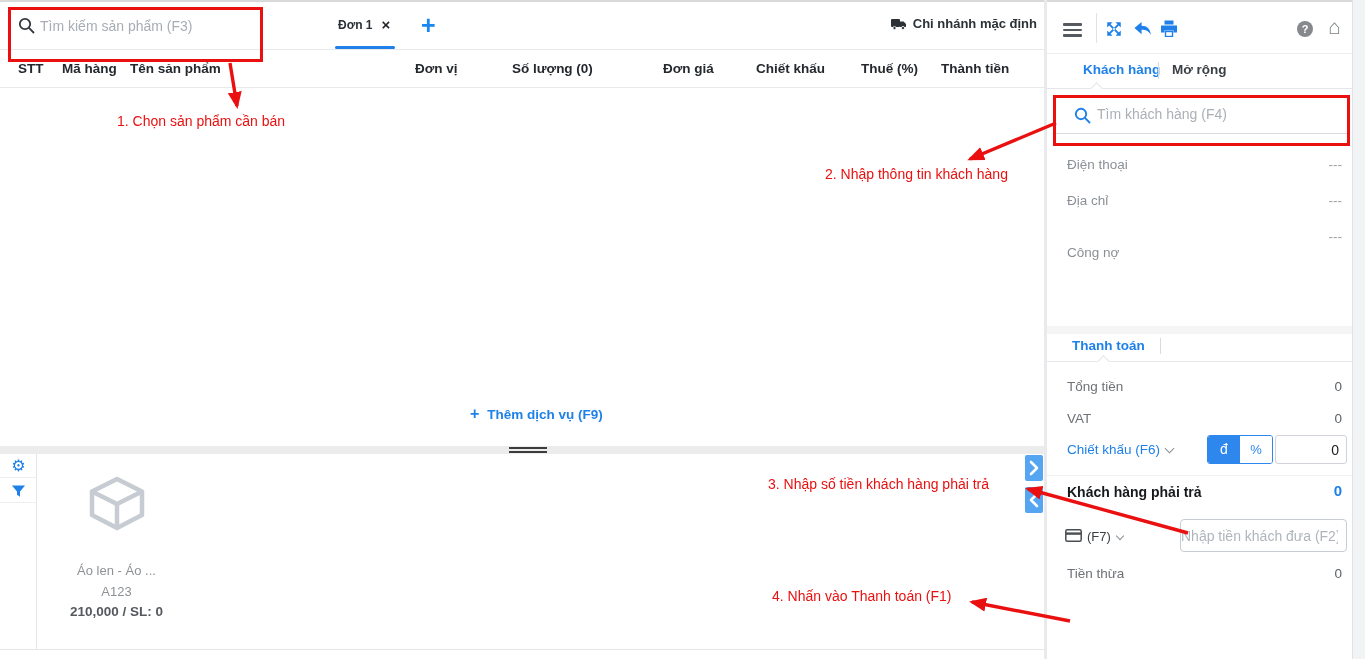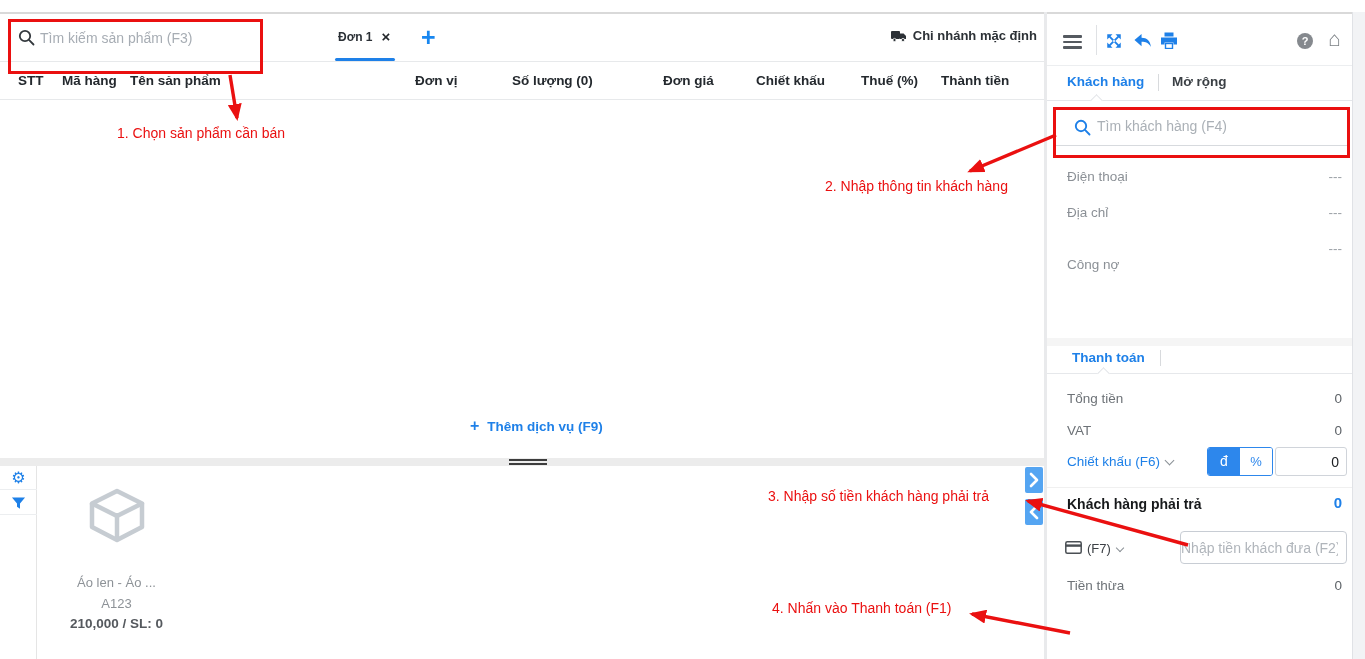--- a/index.html
+++ b/index.html
@@ -1,18 +1,18 @@
 <!DOCTYPE html>
 <html><head>
 <meta charset="utf-8">
 <style>
   * { box-sizing: border-box; margin: 0; padding: 0; }
   html,body { width:1365px; height:659px; overflow:hidden; background:#fff;
     font-family:"Liberation Sans","DejaVu Sans",sans-serif; }
-  .stage { position:relative; width:1365px; height:469px; background:#b91c1c;margin-top:12px; }
+  .stage { position:relative; width:1365px; height:469px; background:#b91c1c; }
   .abs { position:absolute; }
 
   
   .topline { position:absolute; left:0; top:0; width:1365px; height:2px; background:#d9d9d9; }
 
   
   .main { position:absolute; left:0; top:2px; width:1045px; height:657px; background:#fff; }
   .topbar { position:absolute; left:0; top:0; width:1045px; height:48px; border-bottom:1px solid #e7e9eb; background:#fff; }
   .search-input { position:absolute; left:40px; top:10px; width:270px; height:28px; border:none; outline:none;
     font-size:14px; color:#333; background:transparent; font-family:inherit; }
@@ -60,21 +60,21 @@
   .ptoolbar { position:absolute; left:0; top:0; width:305px; height:52px; border-bottom:1px solid #eceef0; }
   .ham { position:absolute; left:16px; top:21px; width:19px; cursor:pointer; }
   .ham div { height:2.5px; background:#555a60; margin-bottom:3px; border-radius:1px; }
   .tool-div { position:absolute; left:49px; top:11px; width:1px; height:30px; background:#dfe1e4; }
   .icon-btn { position:absolute; top:18px; cursor:pointer; }
   .help-badge { position:absolute; left:250px; top:19px; width:16px; height:16px; border-radius:50%; background:#85898e;
     color:#fff; font-size:11px; font-weight:700; text-align:center; line-height:16px; cursor:pointer; }
   .home-glyph { position:absolute; left:281px; top:13px; font-size:21px; color:#7b8085; font-weight:700; cursor:pointer; }
 
   .ptabs { position:absolute; left:0; top:52px; width:305px; height:35px; border-bottom:1px solid #e4e6ea; }
-  .ptab-active { position:absolute; left:20px; top:8px; font-size:13.5px; font-weight:700; color:#1e80e8; cursor:pointer; }
+  .ptab-active { position:absolute; left:36px; top:8px; font-size:13.5px; font-weight:700; color:#1e80e8; cursor:pointer; }
   .ptab { position:absolute; left:125px; top:8px; font-size:13.5px; font-weight:600; color:#3b4045; cursor:pointer; }
   .ptab-div { position:absolute; left:111px; top:8px; width:1px; height:17px; background:#d8dadd; }
   .notch { position:absolute; width:9px; height:9px; background:#fff; border-left:1px solid #e2e4e8; border-top:1px solid #e2e4e8;
     transform:rotate(45deg); }
 
   .cust-search-input { position:absolute; left:50px; top:98px; width:240px; height:28px; border:none; outline:none;
     font-size:14px; color:#333; background:transparent; font-family:inherit; }
   .cust-search-input::placeholder { color:#aab0b6; }
   .cust-underline { position:absolute; left:6px; top:131px; width:294px; height:1px; background:#d7dade; }
 

